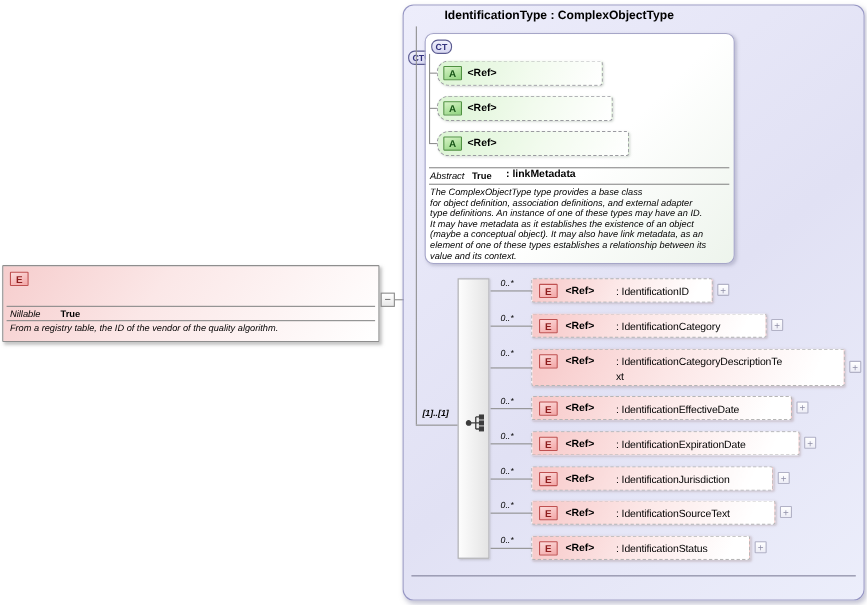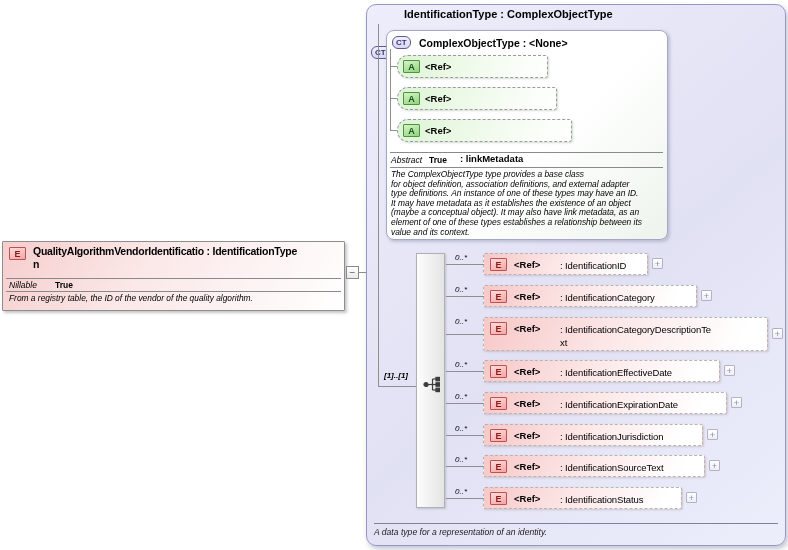--- a/index.html
+++ b/index.html
@@ -139,22 +139,20 @@
     font-style:italic; font-size:8.6px; color:#1a1a1a;
   }
 </style>
 </head>
 <body>
 
 <div class="stage">
 
   <div class="src-box">
     <span class="badge e-badge" style="left:6px; top:5px;">E</span>
-    <div class="src-title">QualityAlgorithmVendorIdentificatio : IdentificationType
-n</div>
     <div class="box-sep" style="top:36px;"></div>
     <span class="facet-label" style="position:absolute; left:6px; top:38px;text-align:center;">Nillable</span>
     <span class="facet-value" style="position:absolute; left:52px; top:38px;">True</span>
     <div class="box-sep" style="top:49px;"></div>
     <div class="annot" style="position:absolute; left:6px; top:52px; width:330px;">From a registry table, the ID of the vendor of the quality algorithm.</div>
   </div>
 
   <div class="collapse-box">
     <span>−</span>
   </div>
@@ -166,21 +164,20 @@
     <span class="badge ct-badge" style="position:relative; display:inline-block;margin-top:40px;"><span>CT</span><span class="plus-circle">+</span></span>
   </div>
   <div class="panel-title">IdentificationType : ComplexObjectType</div>
 
   <div class="vline" style="left:378px; top:24px; height:362px;"></div>
   <div class="hline" style="left:378px; top:386px; width:38px;"></div>
   <div class="card-label" style="left:384px; top:371px;">[1]..[1]</div>
 
   <div class="inner-box"></div>
   <span class="badge ct-badge" style="position:absolute; left:392px; top:36px;">CT</span>
-  <div class="inner-title">ComplexObjectType : &lt;None&gt;</div>
 
   <div class="vline" style="left:390px; top:49px; height:81px;"></div>
   <div class="hline" style="left:390px; top:66px; width:8px;"></div>
   <div class="hline" style="left:390px; top:98px; width:8px;"></div>
   <div class="hline" style="left:390px; top:130px; width:8px;"></div>
 
   <div class="attr-tag" style="left:397px; top:55px; width:151px;">
     <span class="badge a-badge">A</span>
     <span class="tag-ref">&lt;Ref&gt;</span>
     <span class="tag-name">: id</span>
@@ -290,15 +287,14 @@
   <div class="el-row" style="top:487px; height:22px; width:199px;">
     <span class="stub"></span>
     <span class="el-card">0..*</span>
     <span class="badge e-badge">E</span>
     <span class="el-ref">&lt;Ref&gt;</span>
     <span class="el-name">: IdentificationStatus</span>
     <span class="expand-box">+</span>
   </div>
 
   <div class="footer-sep"></div>
-  <div class="panel-footer">A data type for a representation of an identity.</div>
 
 </div>
 
 </body></html>

